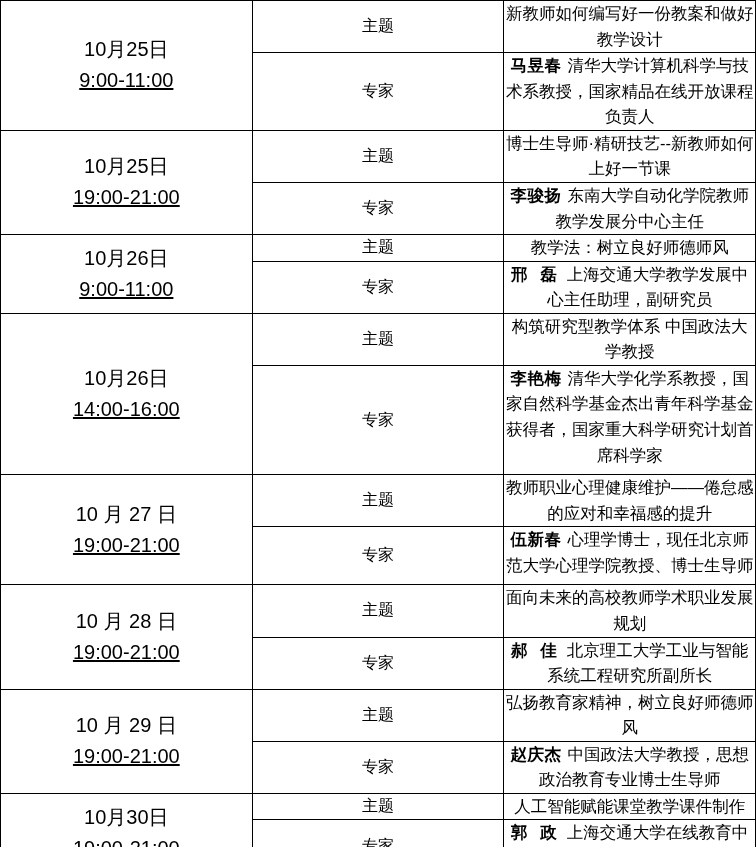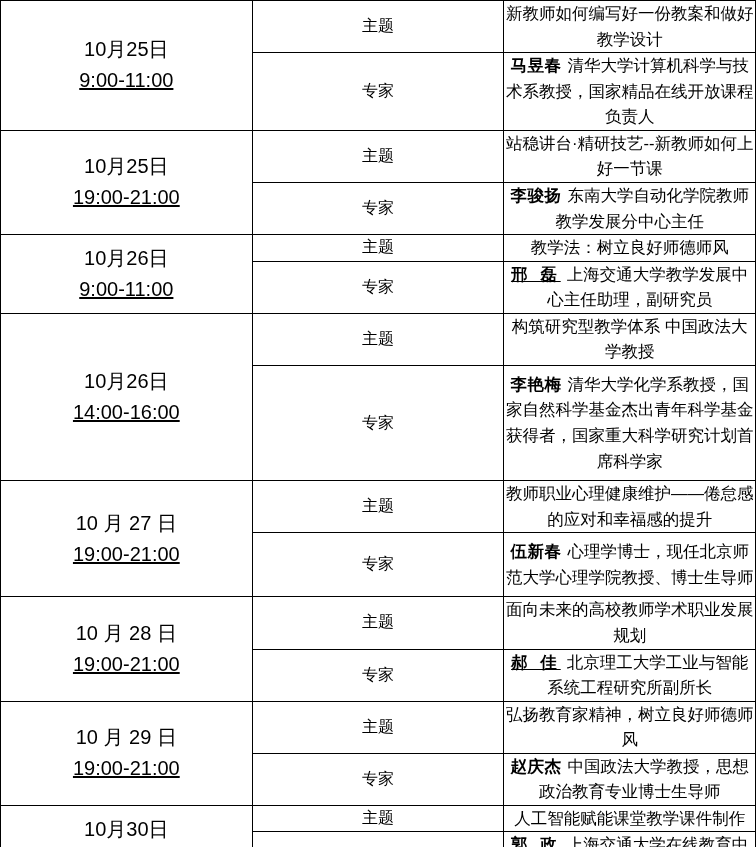--- a/index.html
+++ b/index.html
@@ -51,27 +51,26 @@
     line-height: 1.55;
     padding: 7px 8px 7px 9px;
     text-align: center;
   }
   .content-cell .expert-name {
     font-weight: bold;
     letter-spacing: 0.5px;
   }
   .content-cell .expert-name.spaced {
     letter-spacing: 4px;
-    text-decoration: underline;
   }
   .content-cell .expert-desc {
     margin-left: 6px;
   }
   .row-tall .content-cell {
-    padding-top: 6px;
+    padding-top: 0;
     padding-bottom: 6px;
     font-family: Liberation Serif, serif;
   }
 </style>
 </head>
 <body>
 
 <table class="schedule-table">
   <tbody>
 
@@ -87,21 +86,21 @@
       <td class="label-cell">专家</td>
       <td class="content-cell"><span class="expert-name">马昱春</span><span class="expert-desc">清华大学计算机科学与技术系教授，国家精品在线开放课程负责人</span></td>
     </tr>
 
     <tr>
       <td class="date-cell" rowspan="2">
         <span class="date-day">10月25日</span>
         <span class="date-time">19:00-21:00</span>
       </td>
       <td class="label-cell">主题</td>
-      <td class="content-cell">站稳讲台·精研技艺--新教师如何上好一节课</td>
+      <td class="content-cell">博士生导师·精研技艺--新教师如何上好一节课</td>
     </tr>
     <tr>
       <td class="label-cell">专家</td>
       <td class="content-cell"><span class="expert-name">李骏扬</span><span class="expert-desc">东南大学自动化学院教师教学发展分中心主任</span></td>
     </tr>
 
     <tr>
       <td class="date-cell" rowspan="2">
         <span class="date-day">10月26日</span>
         <span class="date-time">9:00-11:00</span>

